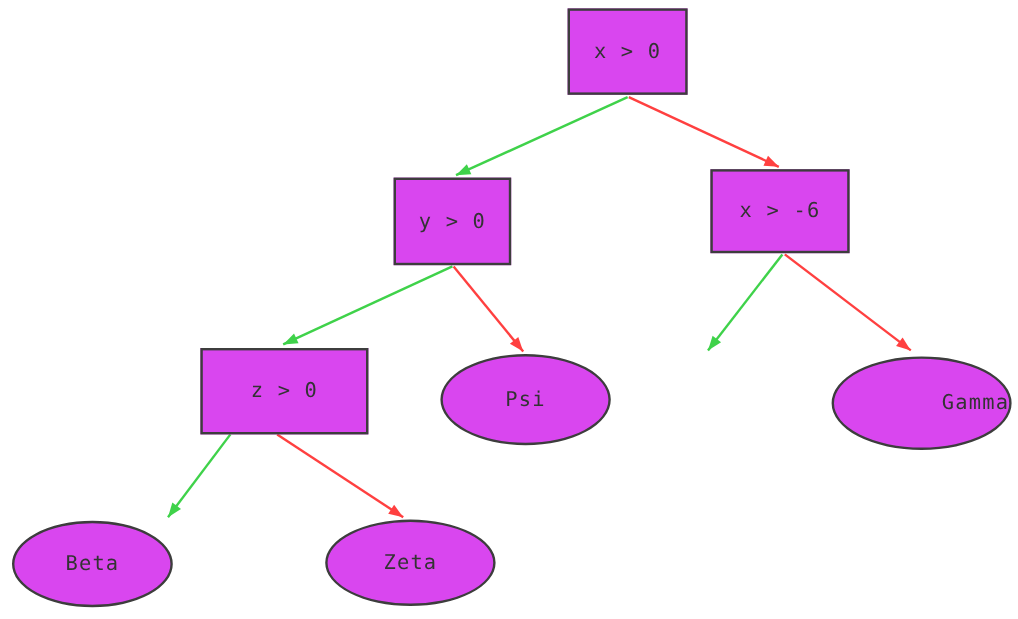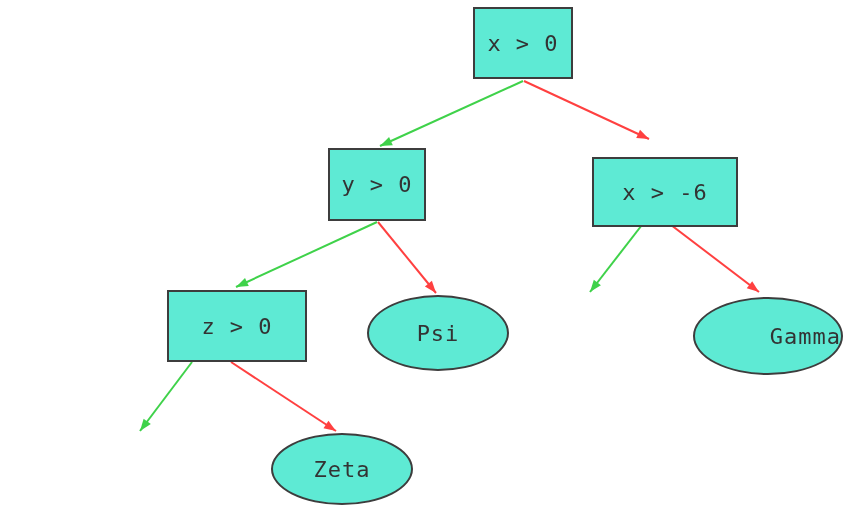--- a/index.html
+++ b/index.html
@@ -25,24 +25,24 @@
   .edge-true  { stroke: var(--true-color, #3fd24a); stroke-width: 2; fill: none; }
   .edge-false { stroke: var(--false-color, #ff4040); stroke-width: 2; fill: none; }
   .head-true  { fill: var(--true-color, #3fd24a); stroke: none; }
   .head-false { fill: var(--false-color, #ff4040); stroke: none; }
   .node {
     position: absolute;
     box-sizing: border-box;
     display: flex;
     align-items: center;
     justify-content: center;
-    background: #5eead4;
+    background: #d946ef;
     border: 2px solid var(--node-border, #3d3d3d);
     color: var(--node-text, #333333);
-    font-size: 22px;
+    font-size: 17px;
     letter-spacing: 1px;
     white-space: pre;
   }
   .node.decision { border-radius: 0; }
   .node.leaf     { border-radius: 50%; }
 </style>
 </head>
 <body>
 
 <div id="stage">
@@ -73,30 +73,33 @@
     <line class="edge-false" x1="231" y1="362" x2="336" y2="431"></line>
     <polygon class="head-false" points="0,0 -12,-4.5 -12,4.5" transform="translate(336,431) rotate(33.3)"></polygon>
   </svg>
 
   <div class="node decision" style="left:473px; top:7px;   width:100px; height:72px;">
     <span>x &gt; 0</span>
   </div>
   <div class="node decision" style="left:328px; top:148px; width:98px;  height:73px;text-align:center;">
     <span>y &gt; 0</span>
   </div>
-  <div class="node decision" style="left:592px; top:141px; width:146px; height:70px;margin-top:16px;">
+  <div class="node decision" style="left:592px; top:141px; width:116px; height:70px;">
     <span>x &gt; -6</span>
   </div>
   <div class="node decision" style="left:167px; top:290px; width:140px; height:72px;">
     <span>z &gt; 0</span>
   </div>
 
   <div class="node leaf" style="left:367px; top:295px; width:142px; height:76px;">
     <span>Psi</span>
   </div>
   <div class="node leaf" style="left:693px; top:297px; width:150px; height:78px;justify-content:flex-end;">
     <span>Gamma</span>
   </div>
+  <div class="node leaf" style="left:10px;  top:434px; width:134px; height:72px;">
+    <span>Beta</span>
+  </div>
   <div class="node leaf" style="left:271px; top:433px; width:142px; height:72px;">
     <span>Zeta</span>
   </div>
 
 </div>
 
 </body></html>

